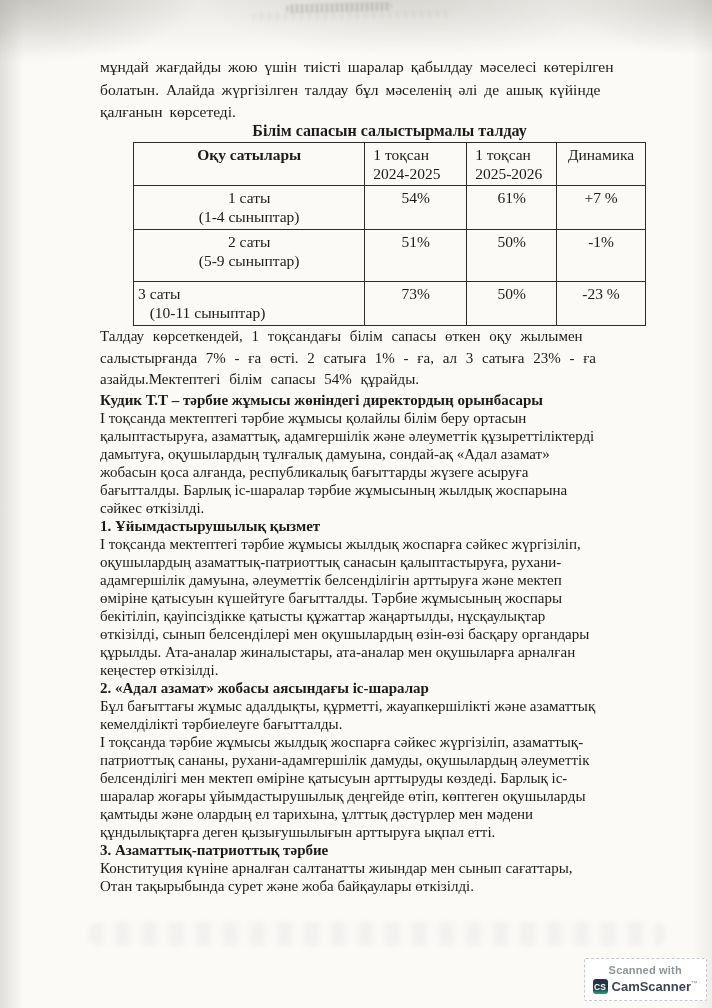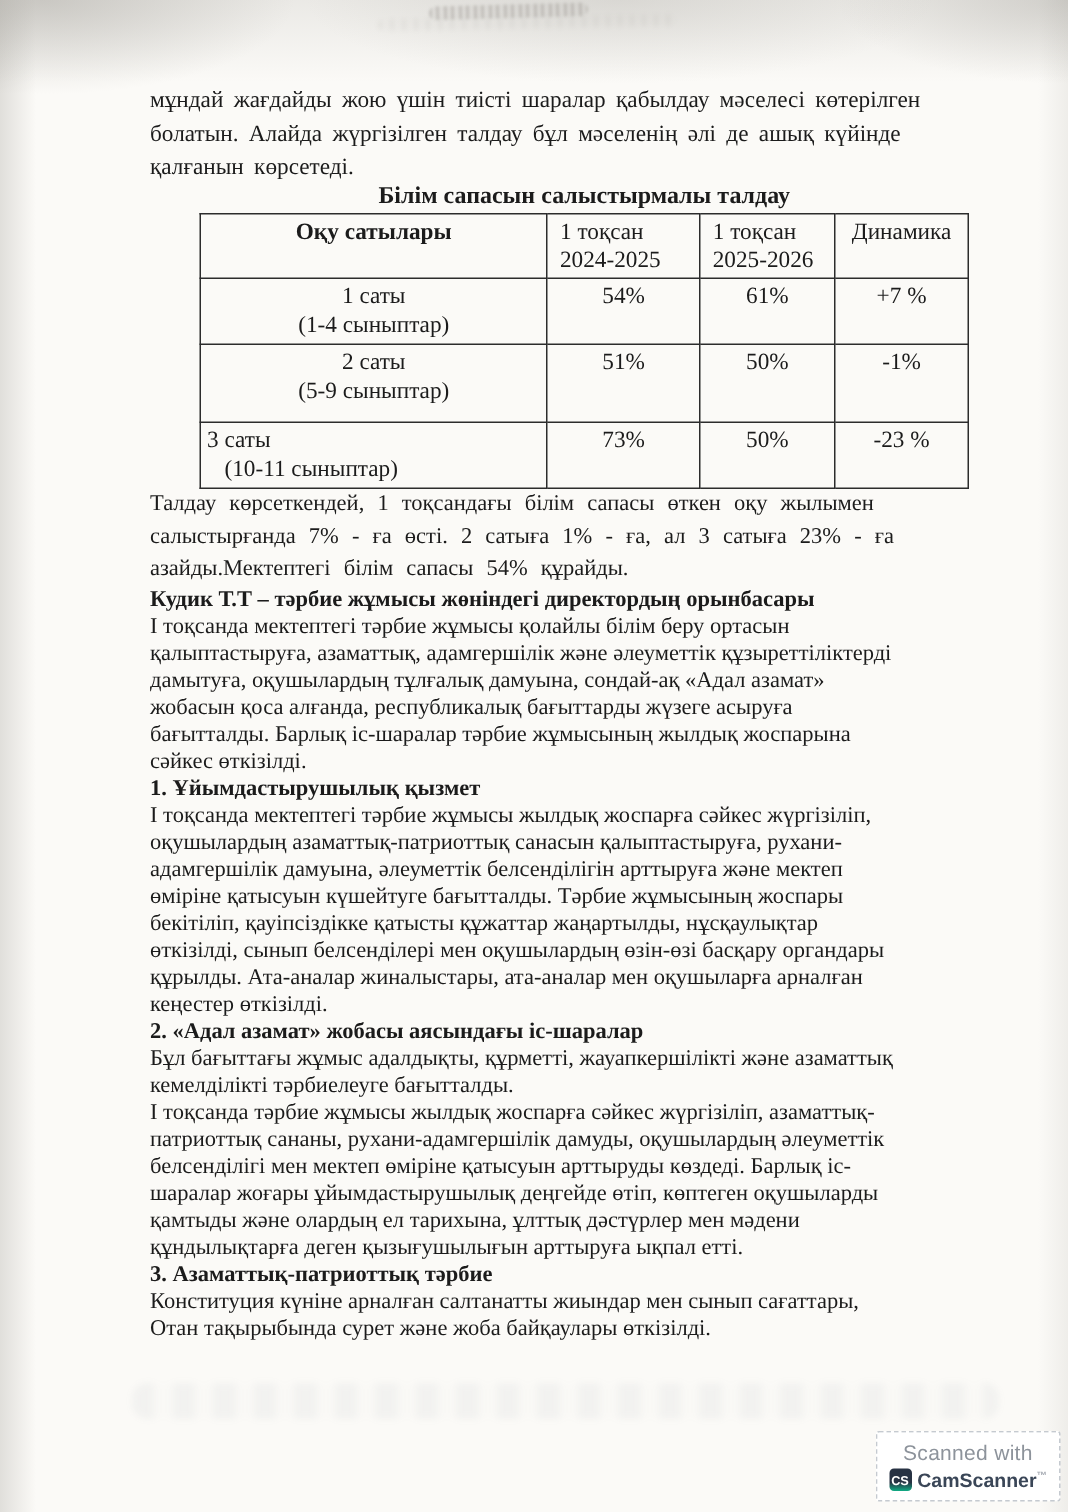--- a/index.html
+++ b/index.html
@@ -73,21 +73,21 @@
   .p-analysis { line-height:21.5px; word-spacing:5px; }
   .h-bold { font-weight:bold; white-space:pre; }
 
   
   .cs-badge {
     position:absolute; right:5px; bottom:7px; z-index:6;
     background:#ffffff; border:1px dashed #c5cad0; border-radius:2px;
     padding:5px 8px 6px 8px; text-align:center;
     font-family:"Liberation Sans","DejaVu Sans",sans-serif;
   }
-  .cs-badge .scanned { font-size:14px; color:#8d939b; letter-spacing:.2px; }
+  .cs-badge .scanned { font-size:11px; color:#8d939b; letter-spacing:.2px;font-weight:bold; }
   .cs-badge .row { display:flex; align-items:center; justify-content:center; gap:4px; margin-top:3px; }
   .cs-logo {
     width:15px; height:15px; border-radius:3px; flex:0 0 auto;
     background:linear-gradient(180deg, #273243 62%, #10ac84);
     color:#ffffff; font-size:8.5px; font-weight:bold;
     display:flex; align-items:center; justify-content:center;
   }
   .cs-name { font-size:13px; font-weight:600; color:#3a4657; }
   .cs-tm { font-size:7px; color:#a6abb3; vertical-align:super; }
 </style>

